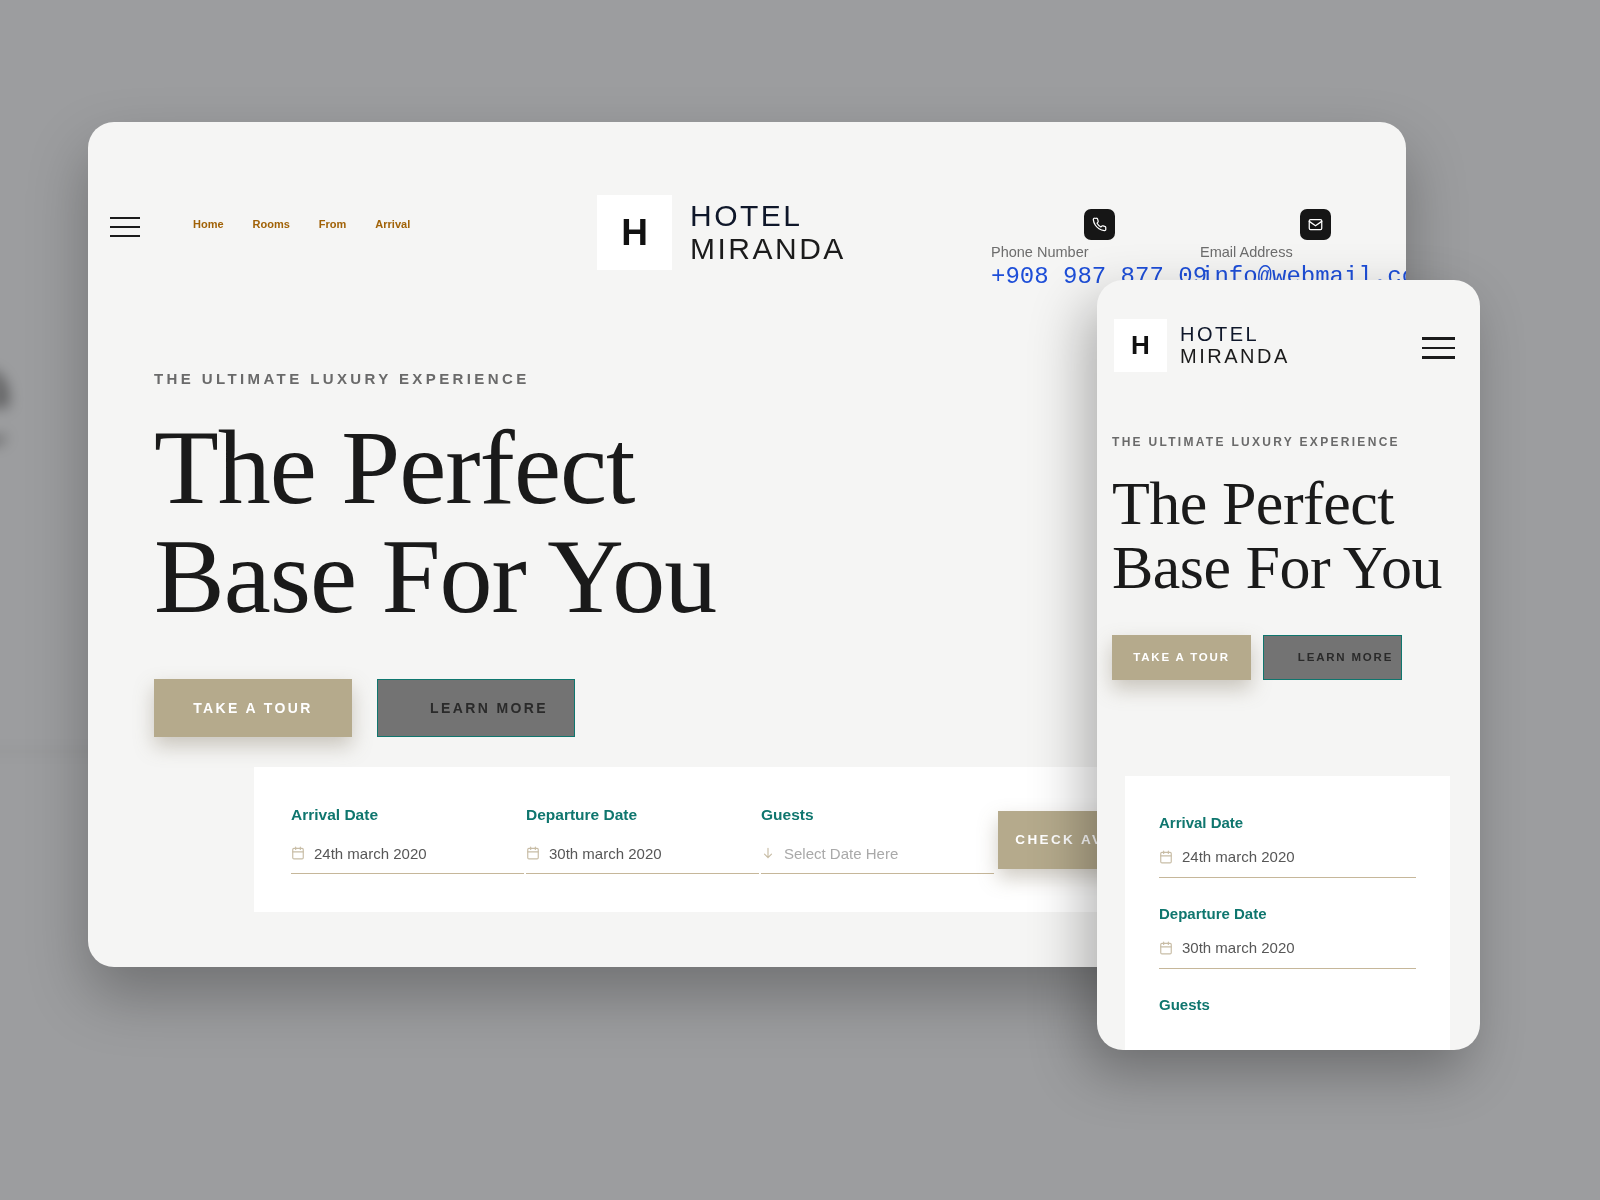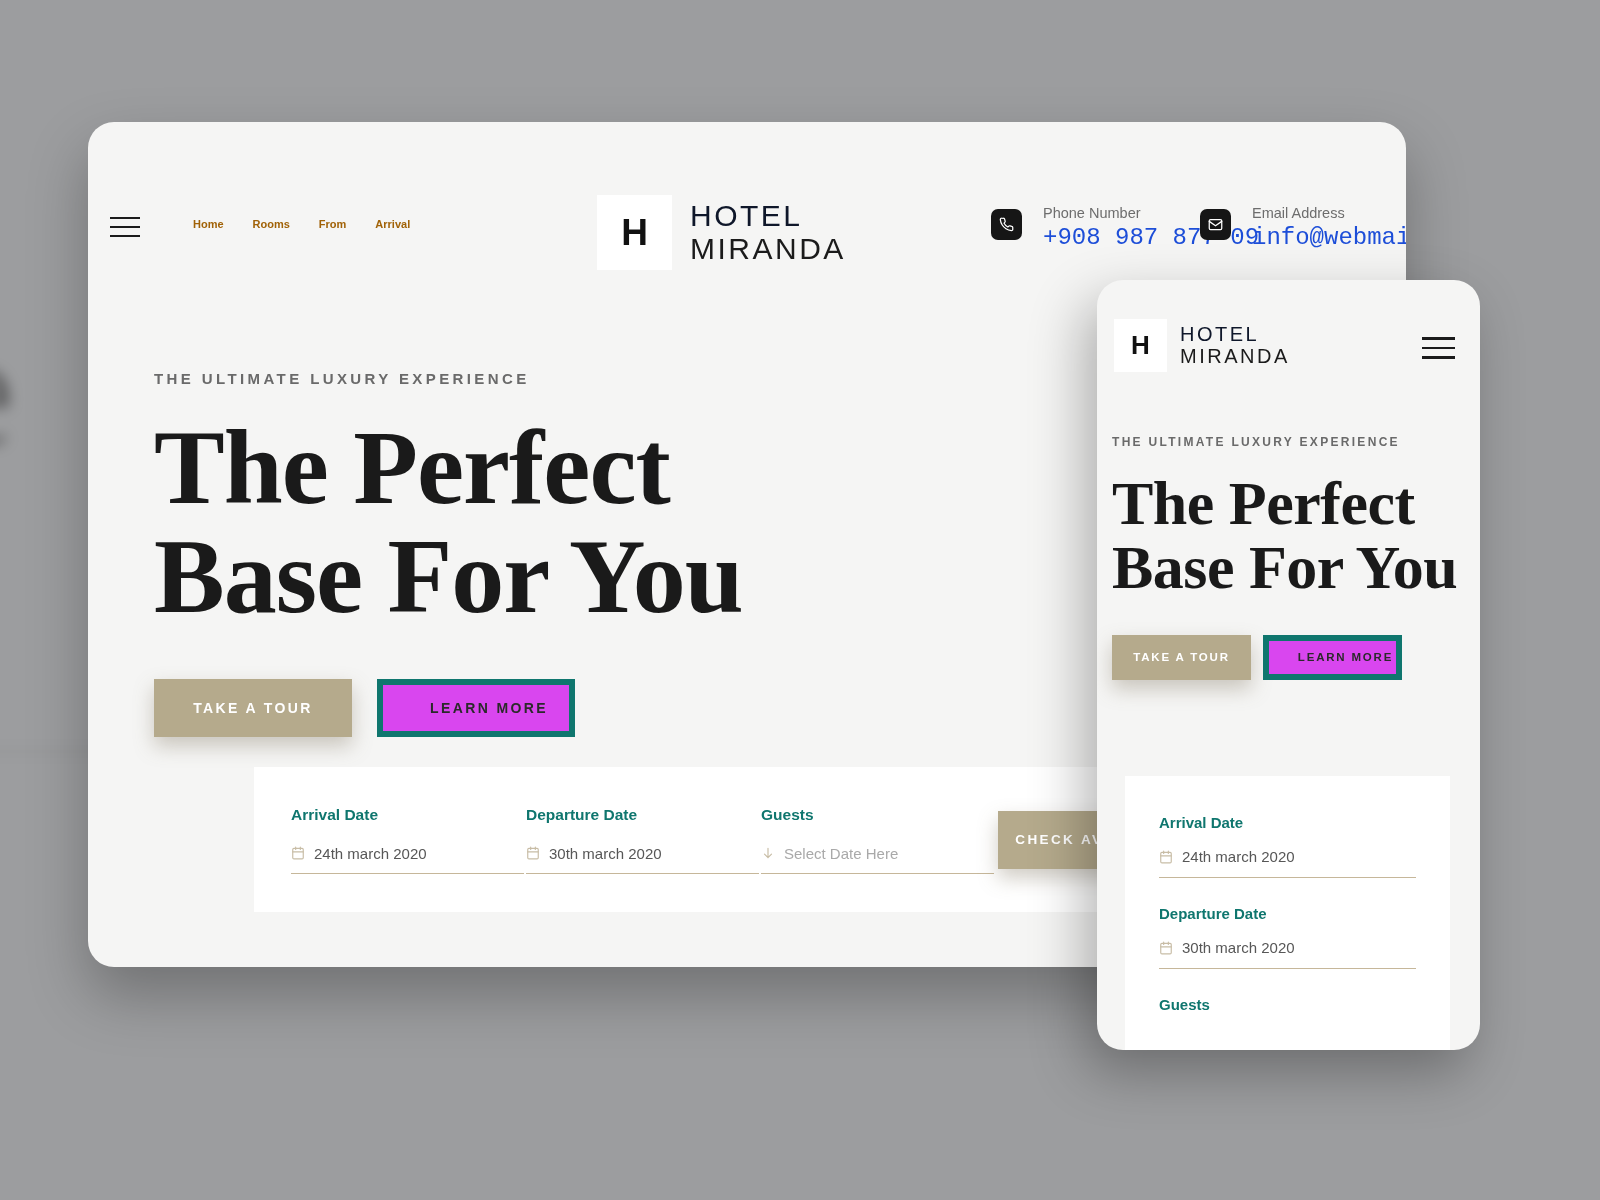--- a/index.html
+++ b/index.html
@@ -127,22 +127,23 @@
     letter-spacing: 2.5px;
     color: #1b1b1b;
   }
   .logo-wrap.desktop .l1 { font-size: 30px; }
   .logo-wrap.desktop .l2 { font-size: 30px; }
 
   .contact-group {
     position: absolute;
     top: 83px;
     display: flex;
-    align-items: flex-start;
-    gap: 21px;
+    align-items: center;
+    gap: 4px;
+    flex-direction: column;
   }
   .contact-group.phone { left: 903px; }
   .contact-group.email { left: 1112px; }
   .c-icon {
     width: 31px; height: 31px;
     background: #161616;
     border-radius: 7px;
     display: flex;
     align-items: center;
     justify-content: center;
@@ -167,21 +168,21 @@
   .d-hero { position: absolute; left: 66px; top: 248px; }
   .eyebrow {
     font-size: 15px;
     font-weight: 700;
     letter-spacing: 3.4px;
     color: #6a6a6a;
     white-space: nowrap;
   }
   .hero-title {
     font-family: "Liberation Serif", serif;
-    font-weight: 700;
+    font-weight: 400;
     color: #1a1a1a;
     white-space: nowrap;
   }
   .d-hero .hero-title {
     font-size: 106px;
     line-height: 1.03;
     margin-top: 26px;
     letter-spacing: -1px;
   }
 
@@ -197,23 +198,23 @@
     cursor: pointer;
     white-space: nowrap;
   }
   .btn-primary {
     background: #b5aa8c;
     color: #ffffff;
     border: none;
     box-shadow: 0 9px 20px rgba(120,110,85,0.35);
   }
   .btn-outline {
-    background: #d946ef;
+    background: #737373;
     color: #2a2a2a;
-    border: 6px solid #0f766e;
+    border: 1px solid #0f766e;
     padding-left: 26px;
   }
   .d-hero .btn { width: 198px; height: 58px; font-size: 14px; }
 
   
   .booking-bar {
     position: absolute;
     left: 166px;
     top: 645px;
     width: 1152px;

